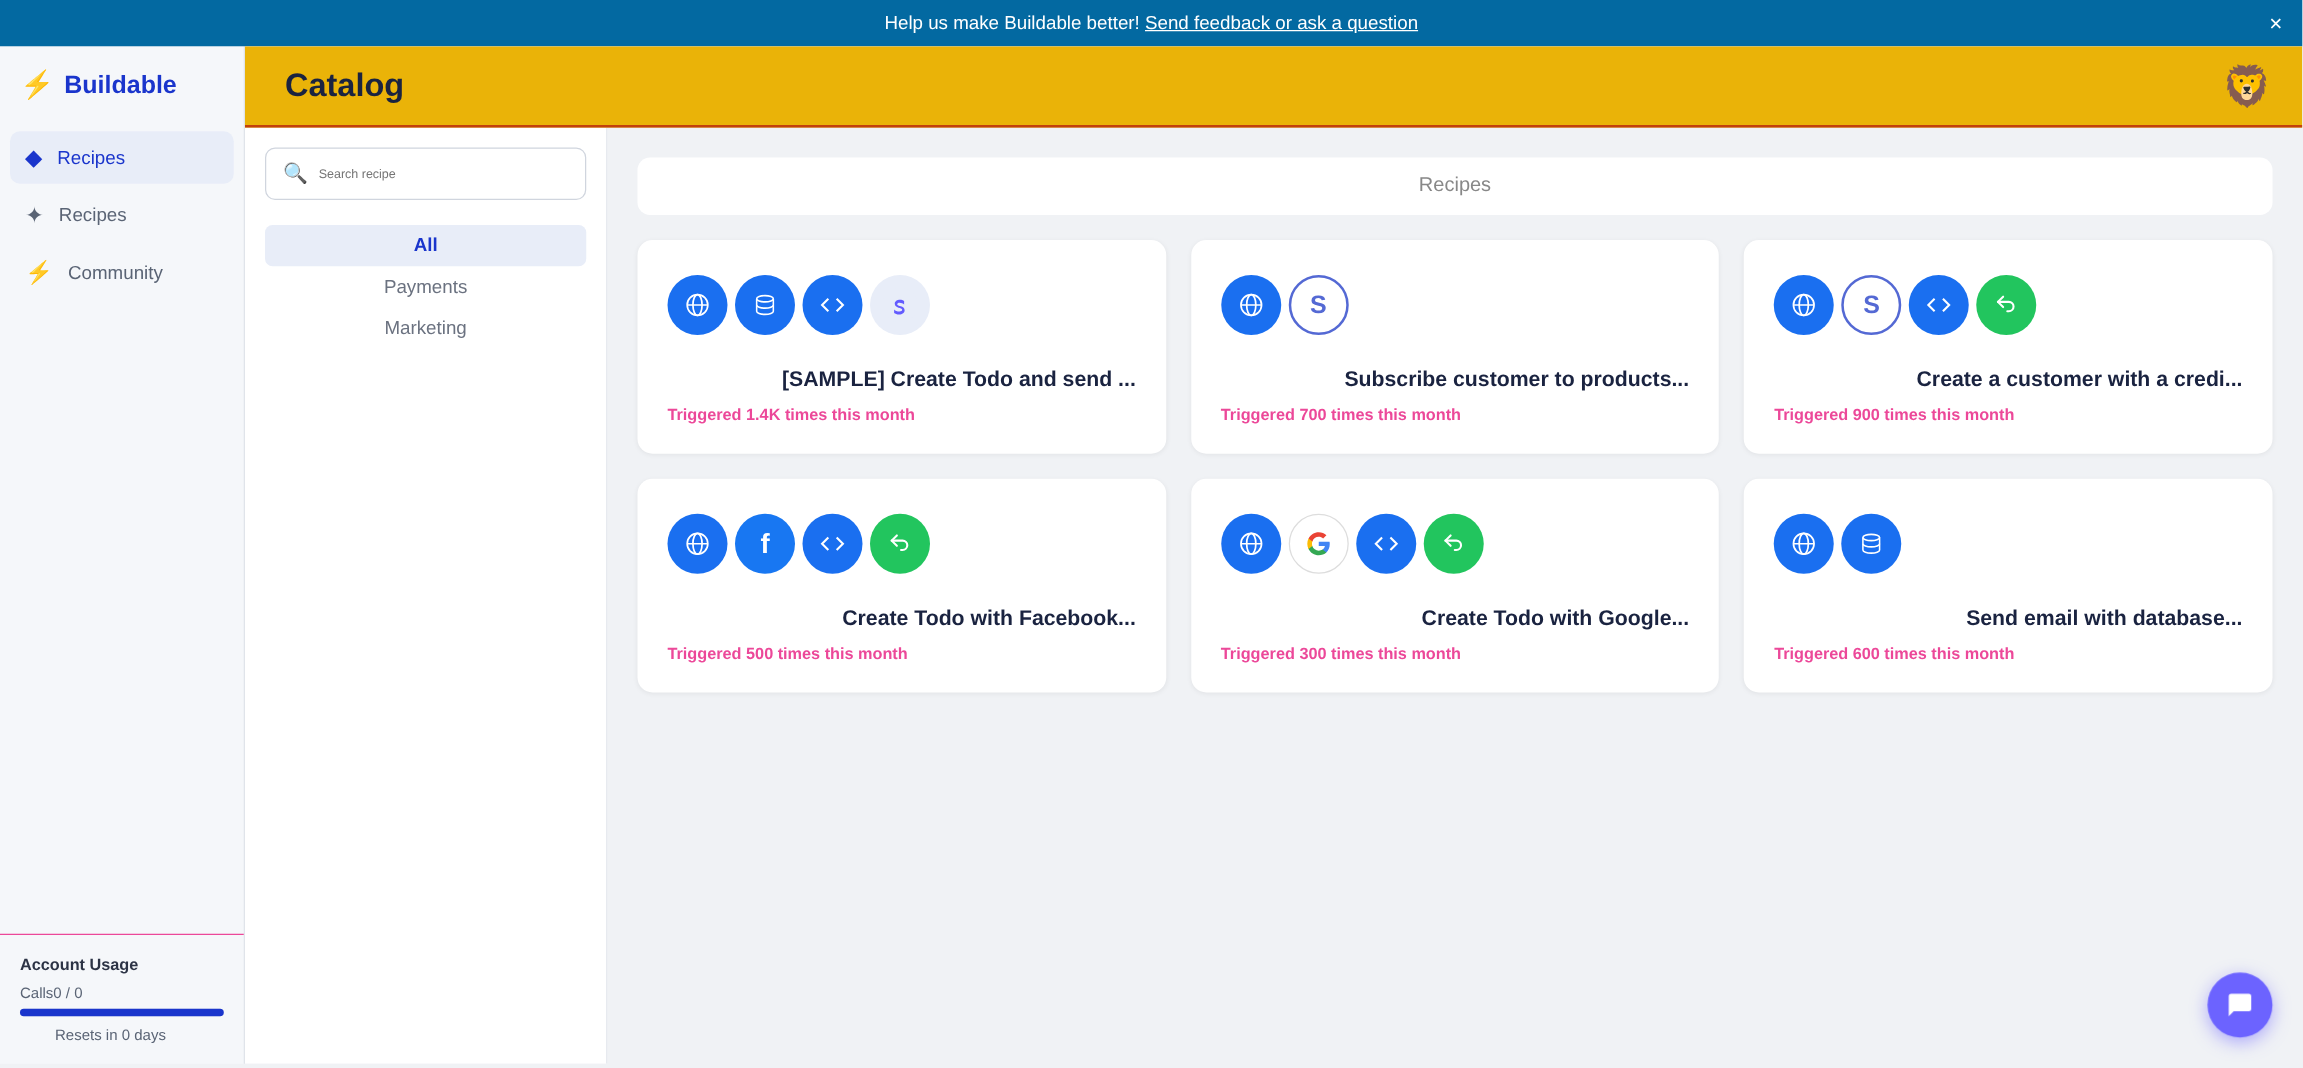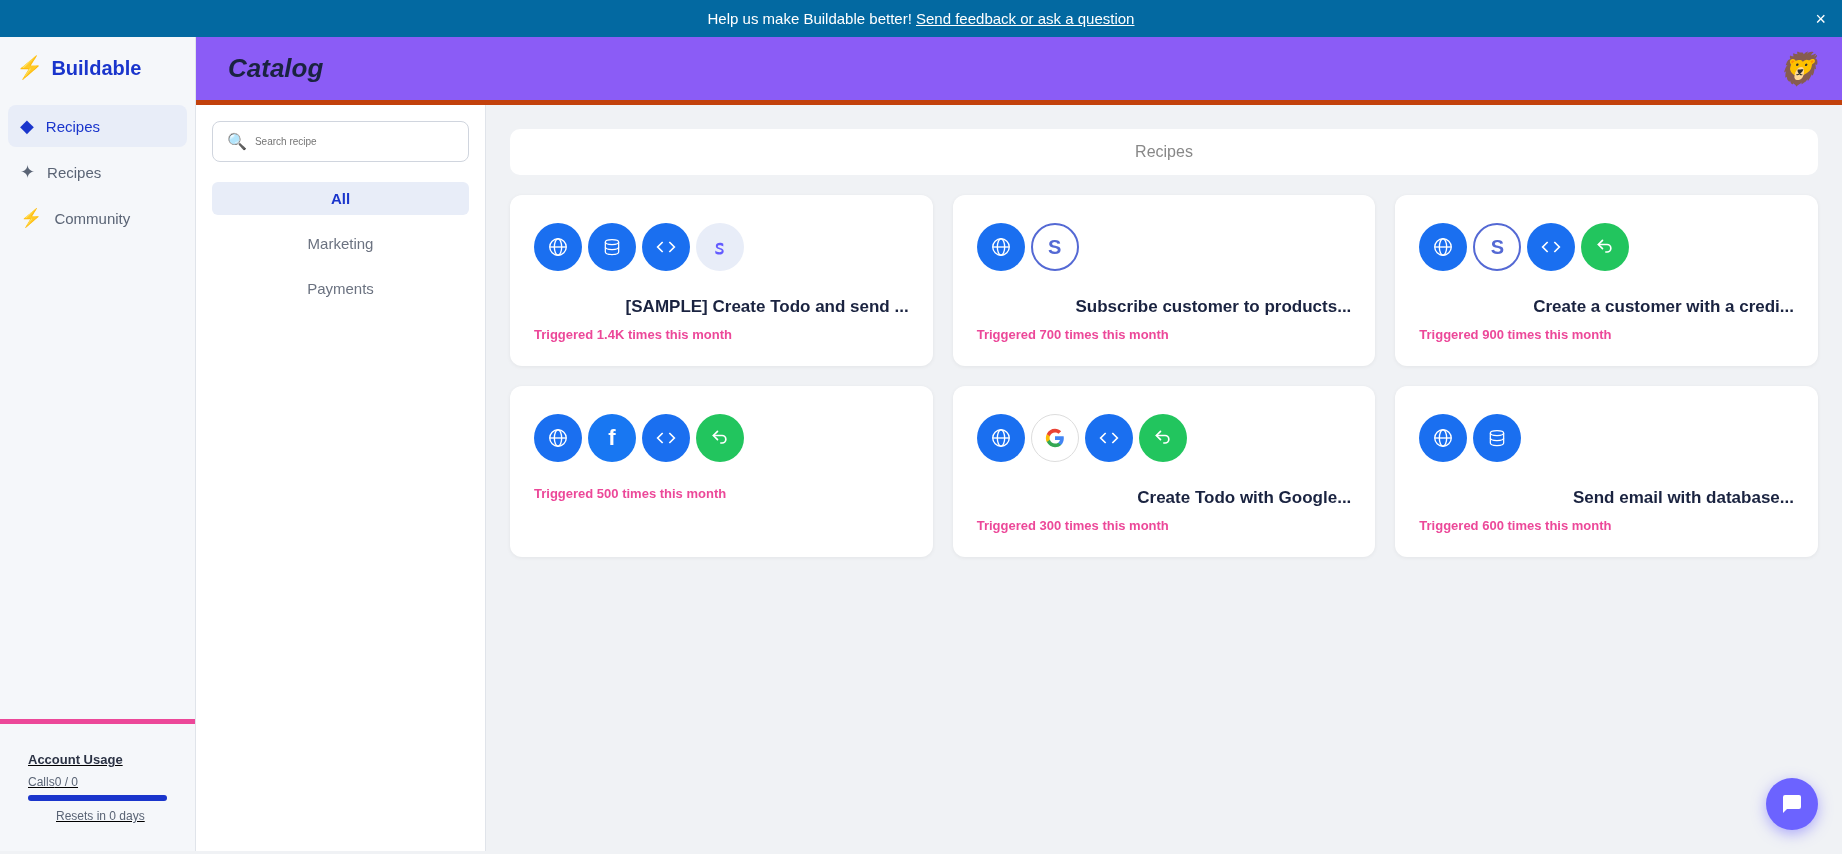--- a/index.html
+++ b/index.html
@@ -40,30 +40,30 @@
     }
     .sidebar-nav { flex: 1; padding: 0 8px; }
     .sidebar-item {
       display: flex; align-items: center; gap: 12px;
       padding: 10px 12px; border-radius: 8px; cursor: pointer;
       margin-bottom: 4px; color: #5a6475; font-size: 15px; font-weight: 500;
     }
     .sidebar-item.active { color: #1a35cc; background: #e8edf8; }
     .sidebar-item .nav-icon { font-size: 18px; }
 
-    .sidebar-footer { padding: 28px; border-top: 5px solid #ec4899; text-decoration: underline; }
+    .sidebar-footer { padding: 16px; border-top: 1px solid #ec4899; }
     .account-usage-title { font-size: 13px; font-weight: 600; color: #2c3345; margin-bottom: 8px; }
     .usage-row { display: flex; justify-content: flex-start; font-size: 12px; color: #5a6475; margin-bottom: 6px; }
     .usage-bar-bg { background: #dde1ea; border-radius: 4px; height: 6px; margin-bottom: 8px; }
     .usage-bar-fill { background: #1a35cc; height: 6px; border-radius: 4px; width: 100%; }
     .resets-text { font-size: 12px; color: #5a6475; margin-left: 28px; }
 
     
     .main { flex: 1; display: flex; flex-direction: column; overflow: hidden; }
-    .main-header { background: #8b5cf6; padding: 16px 32px; border-bottom: 5px solid #c2410c; font-style: italic; }
+    .main-header { background: #eab308; padding: 16px 32px; border-bottom: 2px solid #c2410c; }
     .main-header h1 { font-size: 26px; font-weight: 700; color: #1a2340; }
 
     .main-body { display: flex; flex: 1; overflow: hidden; }
 
     
     .filter-panel {
       width: 290px; background: white; border-right: 1px solid #e0e4ea;
       padding: 16px; flex-shrink: 0; overflow-y: auto;
     }
     .search-box {
@@ -71,21 +71,21 @@
       border: 1px solid #d0d5de; border-radius: 8px; padding: 10px 14px;
       background: white; margin-bottom: 20px;
     }
     .search-box input {
       border: none; outline: none; font-size: 10px; color: #888; width: 100%; background: transparent;
     }
     .search-icon { color: #888; font-size: 16px; }
     .filter-list { list-style: none; }
     .filter-item {
       padding: 8px 16px; border-radius: 6px; cursor: pointer; font-size: 15px;
-      color: #6b7280; text-align: center; margin-bottom: 12px;
+      color: #6b7280; text-align: center; margin-bottom: 0;
     }
     .filter-item.active { background: #e8edf8; color: #1a35cc; font-weight: 600; }
 
     
     .recipes-panel { flex: 1; padding: 24px 24px; overflow-y: auto; background: #f0f2f5; }
     .recipes-header {
       background: white; border-radius: 10px; padding: 14px 24px;
       margin-bottom: 20px; text-align: center; color: #888; font-size: 16px;
     }
     .recipes-grid {
@@ -187,22 +187,22 @@
 
     <div class="main-body">
 
       <div class="filter-panel">
         <div class="search-box">
           <span class="search-icon">🔍</span>
           <input type="text" placeholder="Search recipe" style="">
         </div>
         <ul class="filter-list">
           <li class="filter-item active">All</li>
+          <li class="filter-item">Payments</li>
           <li class="filter-item">Marketing</li>
-          <li class="filter-item">Payments</li>
         </ul>
       </div>
 
       <div class="recipes-panel">
         <div class="recipes-header">
           <span>Recipes</span>
         </div>
         <div class="recipes-grid">
 
           <div class="recipe-card">
@@ -302,20 +302,21 @@
                     <polyline points="8 6 2 12 8 18" stroke="white" stroke-width="2" fill="none"></polyline>
                   </svg>
               </div>
               <div class="recipe-icon-circle icon-green-arrow" title="reply">
                 <svg width="20" height="20" viewBox="0 0 24 24" fill="none">
                     <path d="M9 14L4 9l5-5" stroke="white" stroke-width="2" stroke-linecap="round" stroke-linejoin="round"></path>
                     <path d="M4 9h10.5A4.5 4.5 0 0 1 19 13.5v0A4.5 4.5 0 0 1 14.5 18H13" stroke="white" stroke-width="2" stroke-linecap="round" stroke-linejoin="round"></path>
                   </svg>
               </div>
             </div>
+            <div class="recipe-title">Create Todo with Facebook...</div>
             <div class="recipe-meta">Triggered 500 times this month</div>
           </div>
 
           <div class="recipe-card">
             <div class="recipe-icons">
               <div class="recipe-icon-circle icon-www" title="www">
                 <svg width="22" height="22" viewBox="0 0 24 24" fill="none">
                     <circle cx="12" cy="12" r="9" stroke="white" stroke-width="1.5"></circle>
                     <ellipse cx="12" cy="12" rx="4" ry="9" stroke="white" stroke-width="1.5"></ellipse>
                     <line x1="3" y1="12" x2="21" y2="12" stroke="white" stroke-width="1.5"></line>

